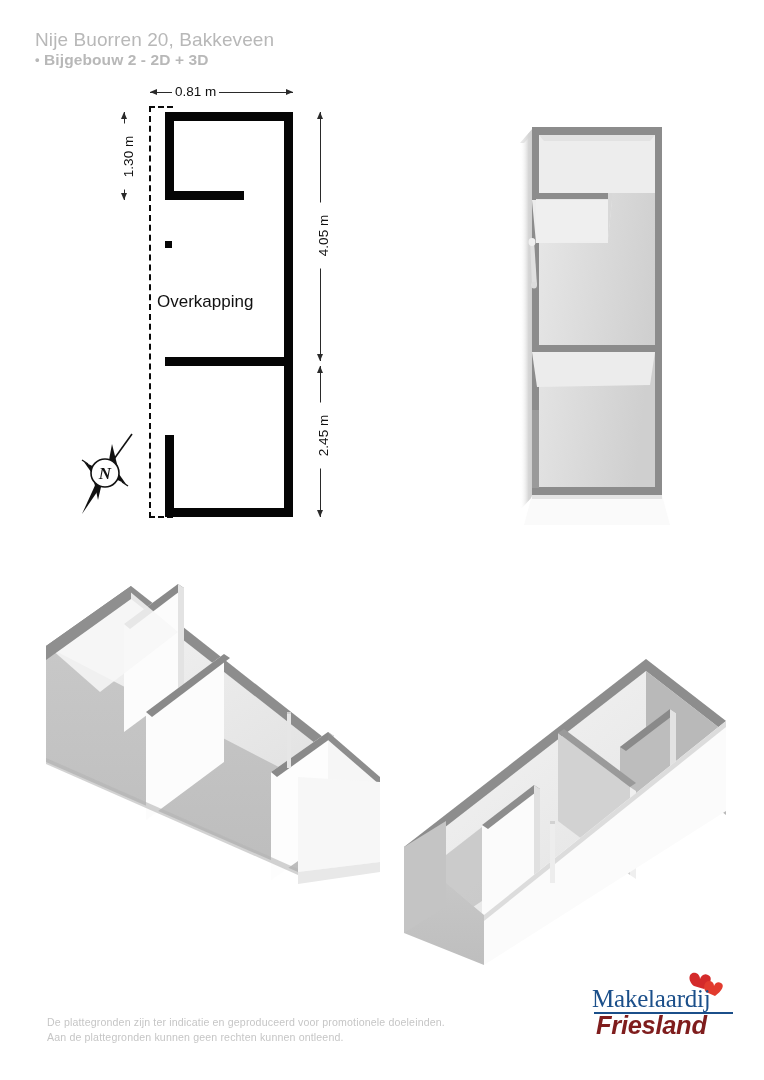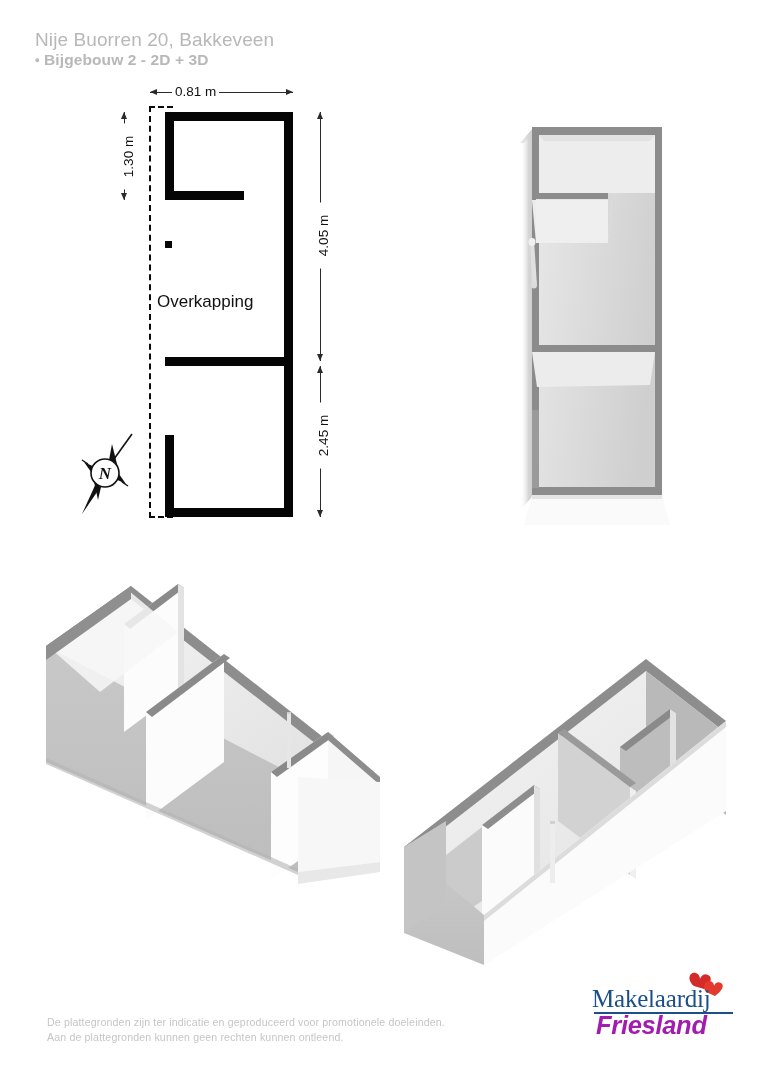--- a/index.html
+++ b/index.html
@@ -47,21 +47,21 @@
 
   
   #footer{position:absolute;left:47px;top:1015px;}
   #footer div{font-size:10.6px;color:#c6c6c6;line-height:14.5px;letter-spacing:.15px;}
 
   #logo{position:absolute;left:592px;top:972px;width:145px;height:62px;}
   .logo-mak{font-family:"Liberation Serif","DejaVu Serif",serif;font-size:25px;color:#1b4f8a;
             letter-spacing:-.2px;line-height:26px;position:absolute;left:0;top:14px;}
   .logo-underline{position:absolute;left:2px;top:40px;width:139px;height:1.6px;background:#1b4f8a;}
   .logo-fries{font-family:"Liberation Sans","DejaVu Sans",sans-serif;font-weight:bold;font-style:italic;
-              font-size:25.5px;color:#a21caf;letter-spacing:-.3px;position:absolute;left:4px;top:39px;}
+              font-size:25.5px;color:#7f1d1d;letter-spacing:-.3px;position:absolute;left:4px;top:39px;}
   .logo-heart{position:absolute;left:92px;top:-2px;}
 </style>
 </head>
 <body>
 
 <div class="page">
 
   <div id="header">
     <div class="line1">Nije Buorren 20, Bakkeveen</div>
     <div class="line2">

